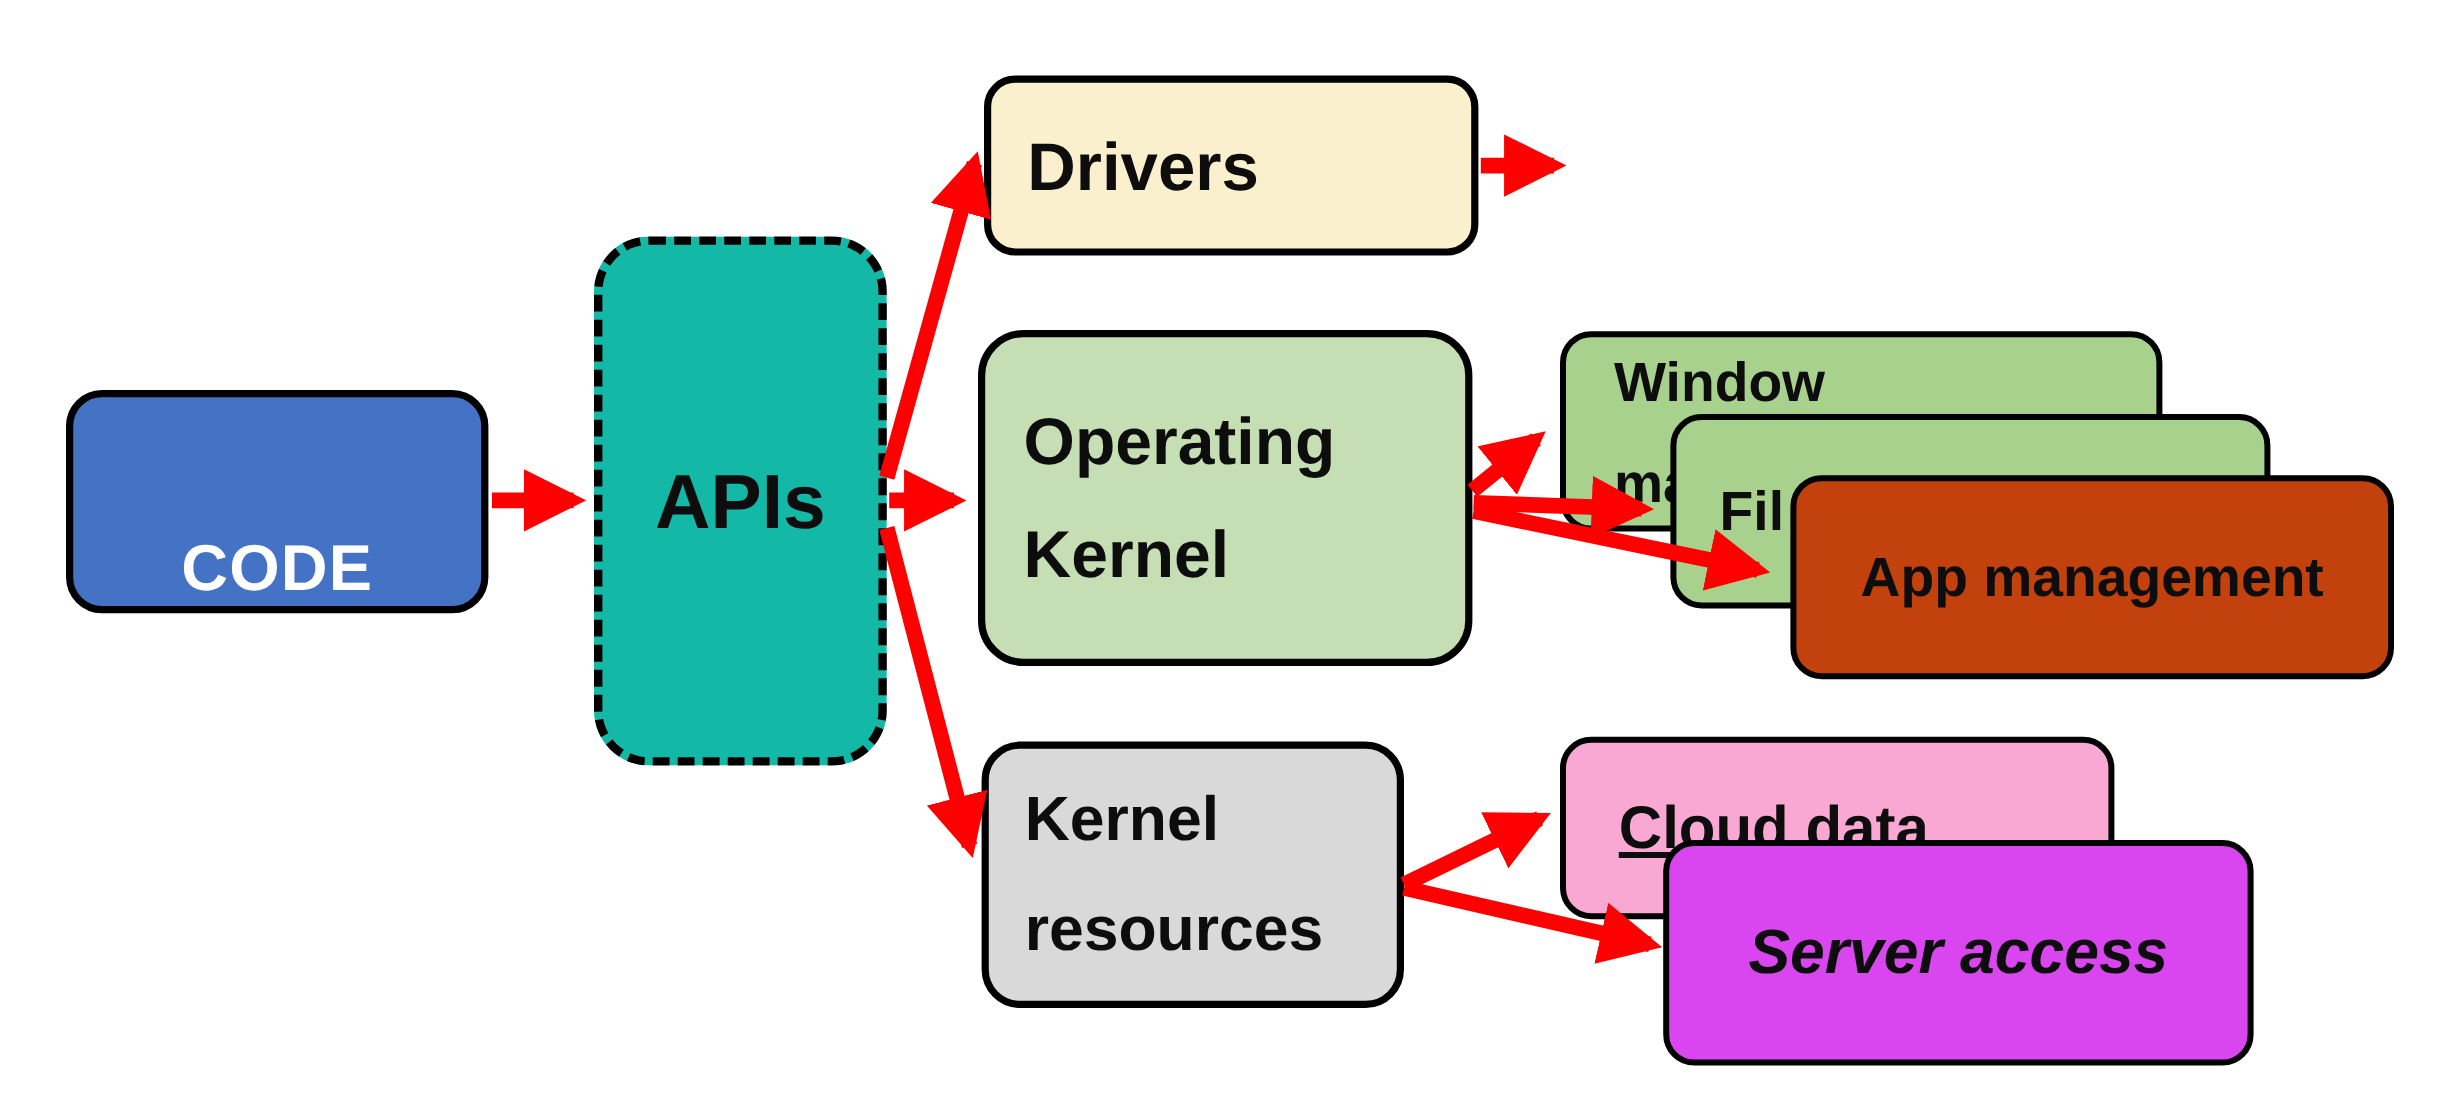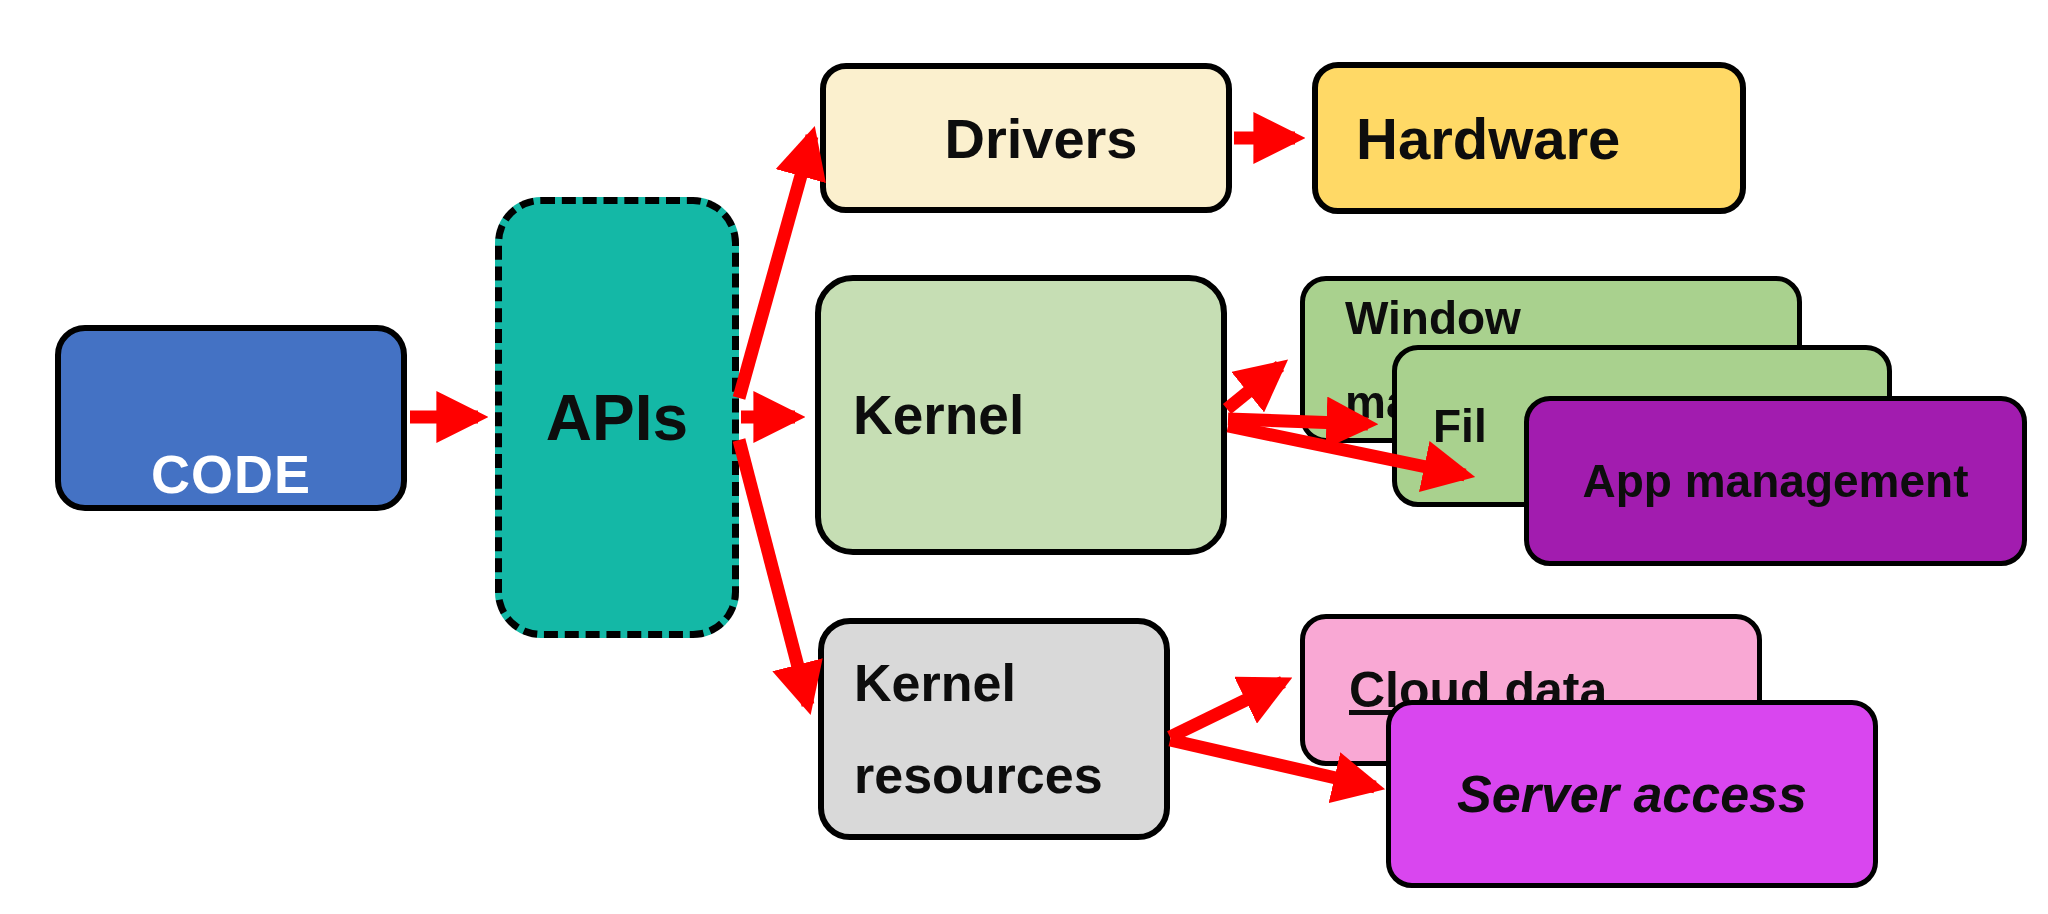--- a/index.html
+++ b/index.html
@@ -10,21 +10,21 @@
   }
   .node{
     position:absolute;box-sizing:border-box;border:6px solid #000;
     display:flex;flex-direction:column;justify-content:center;
     white-space:nowrap;
   }
   .centered{align-items:center;text-align:center;}
   
   .code    {left:55px;  top:325px; width:352px; height:186px; border-radius:30px; font-size:54px; color:#ffffff; letter-spacing:1px;justify-content:flex-end;}
   .apis    {left:495px; top:197px; width:244px; height:441px; border-radius:46px; border:7px dashed #000; font-size:64px;}
-  .drivers {left:820px; top:63px;  width:412px; height:150px; border-radius:26px; padding-left:30px; font-size:56px;text-align:center;}
+  .drivers {left:820px; top:63px;  width:412px; height:150px; border-radius:26px; padding-left:30px; font-size:56px;}
   .hardware{left:1312px;top:62px;  width:434px; height:152px; border-radius:26px; padding-left:38px; font-size:58px;}
   .kernel  {left:815px; top:275px; width:412px; height:280px; border-radius:38px; padding-left:32px; font-size:55px; line-height:94px;}
   .remote  {left:818px; top:618px; width:352px; height:222px; border-radius:32px; padding-left:30px; font-size:52px; line-height:92px;}
   
   .card{border-width:5px;border-radius:26px;}
   .win   {left:1300px;top:276px;width:502px;height:167px;padding-left:40px;font-size:46px;line-height:84px;z-index:1;}
   .file  {left:1392px;top:345px;width:500px;height:162px;padding-left:36px;font-size:46px;z-index:2;}
   .app   {left:1492px;top:396px;width:503px;height:170px;font-size:46px;z-index:3;}
   .cloud {left:1300px;top:614px;width:462px;height:152px;padding-left:44px;font-size:50px;z-index:1;}
   .server{left:1386px;top:700px;width:492px;height:188px;font-size:52px;z-index:2;}
@@ -40,38 +40,36 @@
   </div>
 
   <div class="node apis centered" style="background-color: #14b8a6;">
     <span>APIs</span>
   </div>
 
   <div class="node drivers" style="background-color: rgb(251, 240, 206);">
     <span>Drivers</span>
   </div>
 
-  <div class="node hardware" style="background-color: rgb(255, 217, 102);">
-    <span>Hardware</span>
-  </div>
 
   <div class="node kernel" style="background-color: rgb(198, 222, 180);">
+    <div>Operating</div>
     <div>Kernel</div>
   </div>
 
   <div class="node card win" style="background-color: rgb(169, 209, 142);">
     <div>Window</div>
     <div>ma</div>
   </div>
 
   <div class="node card file" style="background-color: rgb(169, 209, 142);">
     <span>Fil</span>
   </div>
 
-  <div class="node card app centered" style="background-color: #a21caf; margin-left: 32px;">
+  <div class="node card app centered" style="background-color: #c2410c;">
     <span>App management</span>
   </div>
 
   <div class="node remote" style="background-color: rgb(217, 217, 217);">
     <div>Kernel</div>
     <div>resources</div>
   </div>
 
   <div class="node card cloud" style="background-color: #f9a8d4; text-decoration: underline;">
     <span>Cloud data</span>

